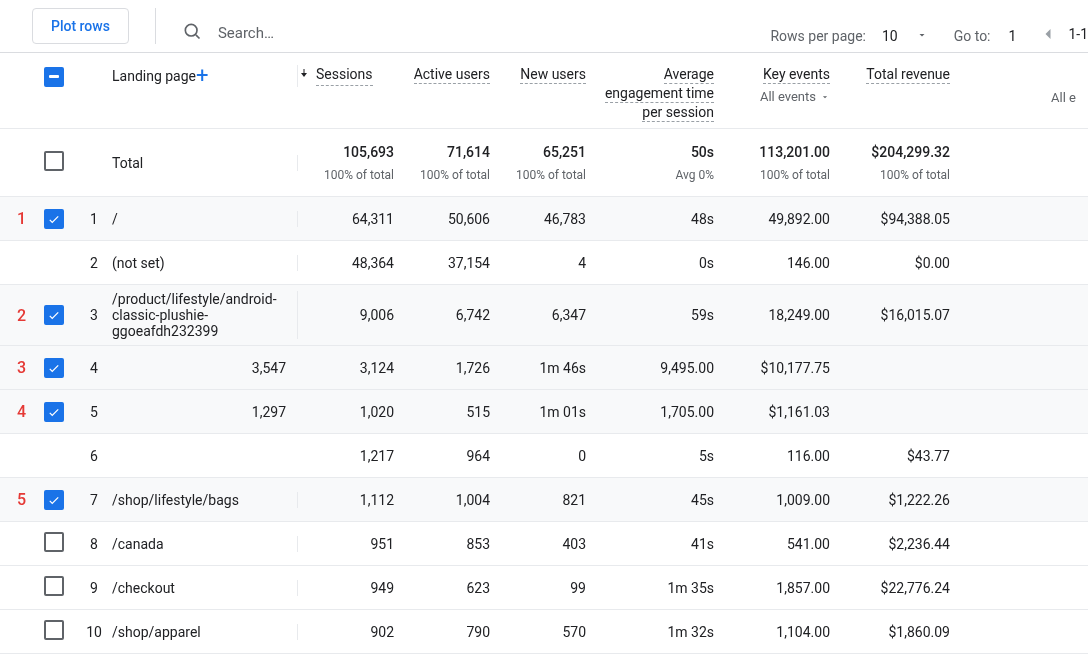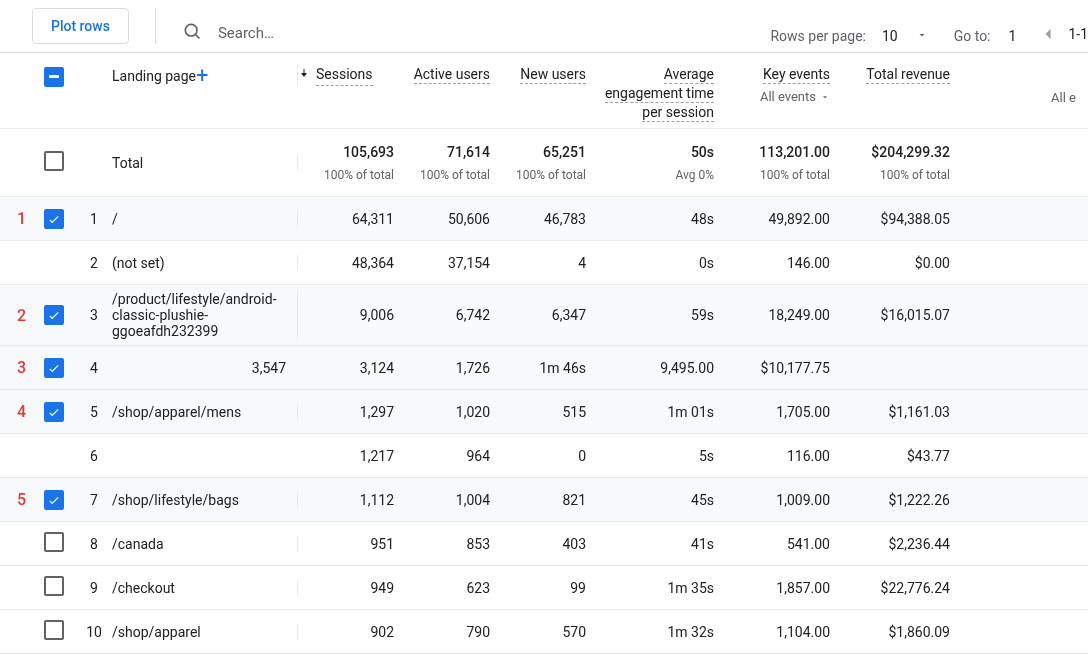--- a/index.html
+++ b/index.html
@@ -250,21 +250,20 @@
         <div></div>
       </div>
       <div class="row sel">
         <div class="col-annot">4</div>
         <div style="text-align: center;"><span class="cb on">
             <svg width="14" height="14" viewBox="0 0 24 24" fill="#fff">
               <path d="M9 16.2l-3.5-3.5L4 14.2 9 19.2 20 8.2l-1.5-1.5z"></path>
             </svg>
           </span></div>
         <div class="col-idx">5</div>
-        <div class="col-dim vsep dimval">/shop/apparel/mens</div>
         <div class="col-r val">1,297</div>
         <div class="col-r val">1,020</div>
         <div class="col-r val">515</div>
         <div class="col-r val">1m 01s</div>
         <div class="col-r val">1,705.00</div>
         <div class="col-r val">$1,161.03</div>
         <div></div>
       </div>
       <div class="row">
         <div class="col-annot"></div>

